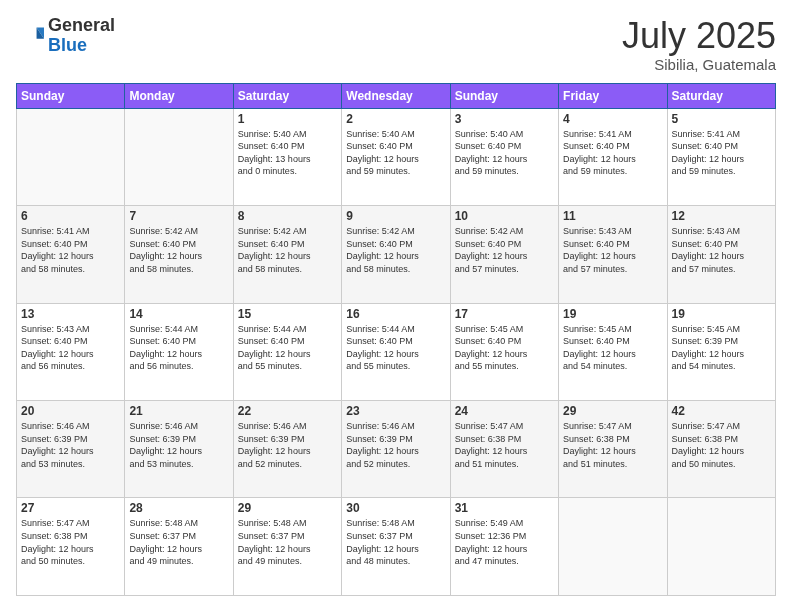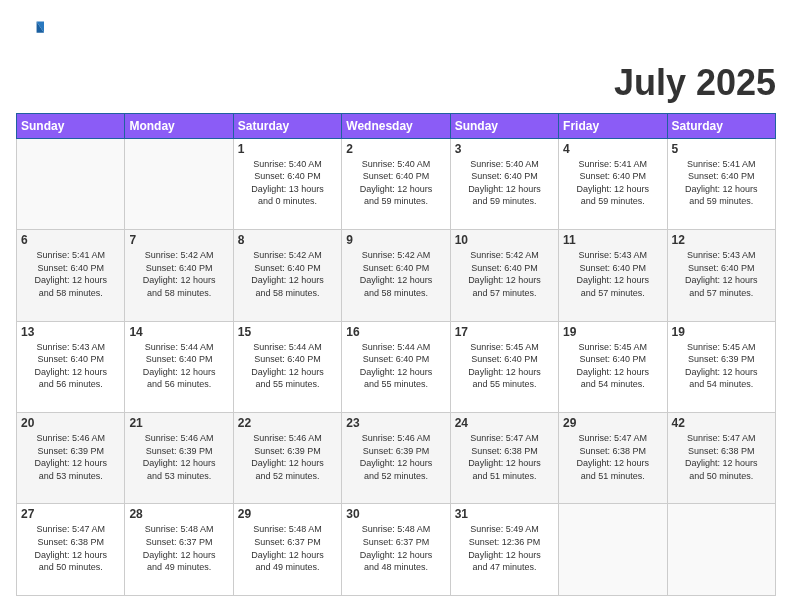--- a/index.html
+++ b/index.html
@@ -37,24 +37,23 @@
     .logo-blue { color: #1a6ebd; }
     .logo-icon {
       width: 28px;
       height: 28px;
     }
     .title-block {
       text-align: right;
     }
     .month-title {
       font-size: 36px;
-      font-weight: bold;
+      font-weight: normal;
       color: #333;
       line-height: 1.1;
-      margin-top: 47px;
     }
     .subtitle {
       font-size: 15px;
       color: #555;
     }
     .calendar {
       flex: 1;
       border: 1px solid #ccc;
       border-collapse: collapse;
       width: 100%;
@@ -87,39 +86,43 @@
     .day-num {
       font-size: 12px;
       font-weight: bold;
       display: block;
       margin-bottom: 2px;
     }
     .day-info {
       font-size: 9px;
       line-height: 1.4;
       color: #333;
-      text-align: center;
     }
     .empty-cell {
       background: #f9f9f9 !important;
     }
   </style>
 </head>
 <body>
 
 <div class="page">
   <div class="header">
     <div class="logo">
       <svg class="logo-icon" viewBox="0 0 30 30">
         <polygon points="22,6 30,6 30,18" fill="#2979c0"></polygon>
         <polygon points="22,6 30,18 22,18" fill="#1a5fa0"></polygon>
       </svg>
+      <div class="logo-text">
+        <span class="logo-general">General</span><br>
+        <span class="logo-blue">Blue</span>
+      </div>
     </div>
     <div class="title-block">
       <div class="month-title">July 2025</div>
+      <div class="subtitle">Sibilia, Guatemala</div>
     </div>
   </div>
 
   <table class="calendar">
     <thead>
       <tr>
         <th>Sunday</th>
         <th>Monday</th>
         <th>Saturday</th>
         <th>Wednesday</th>

